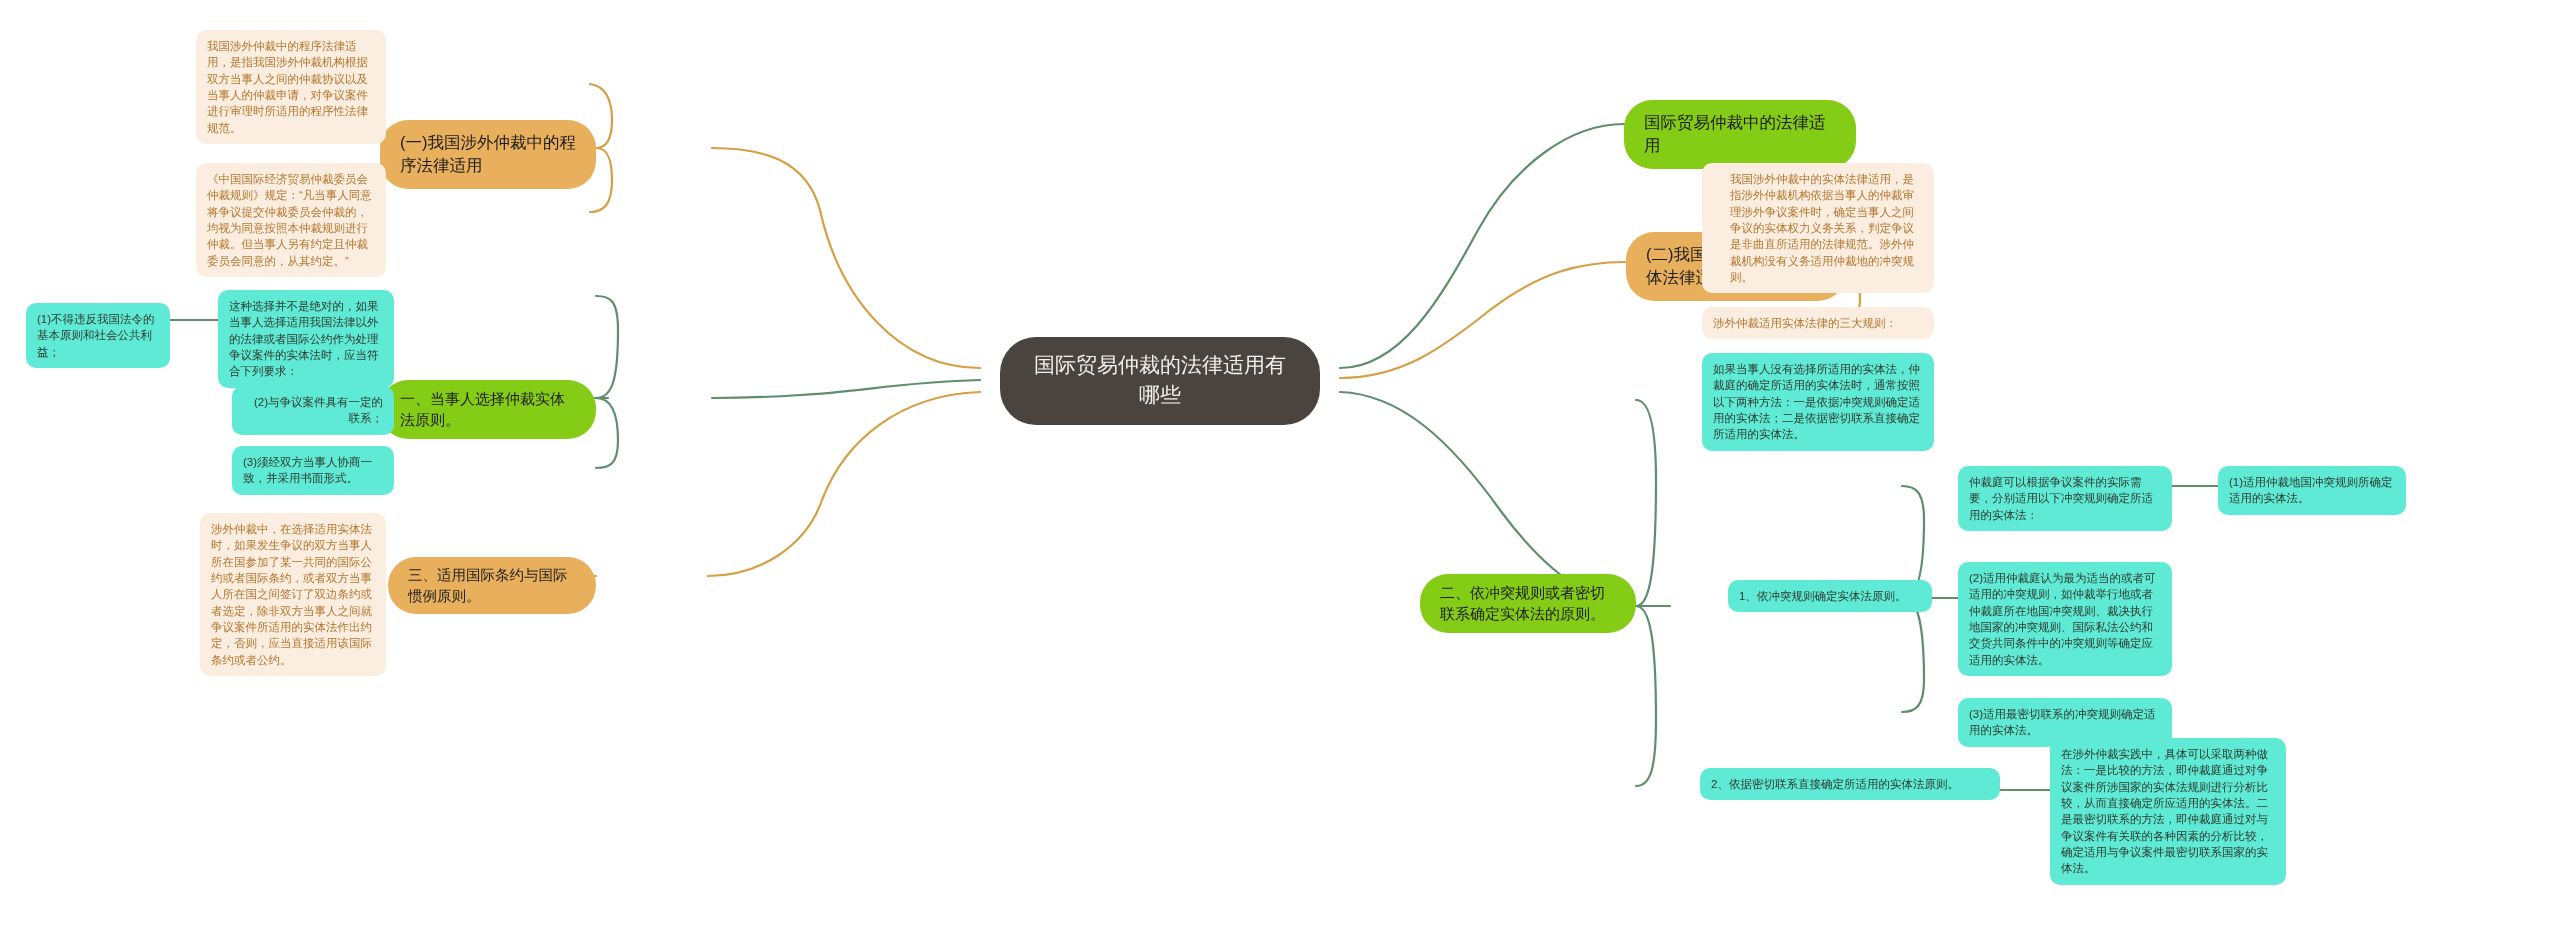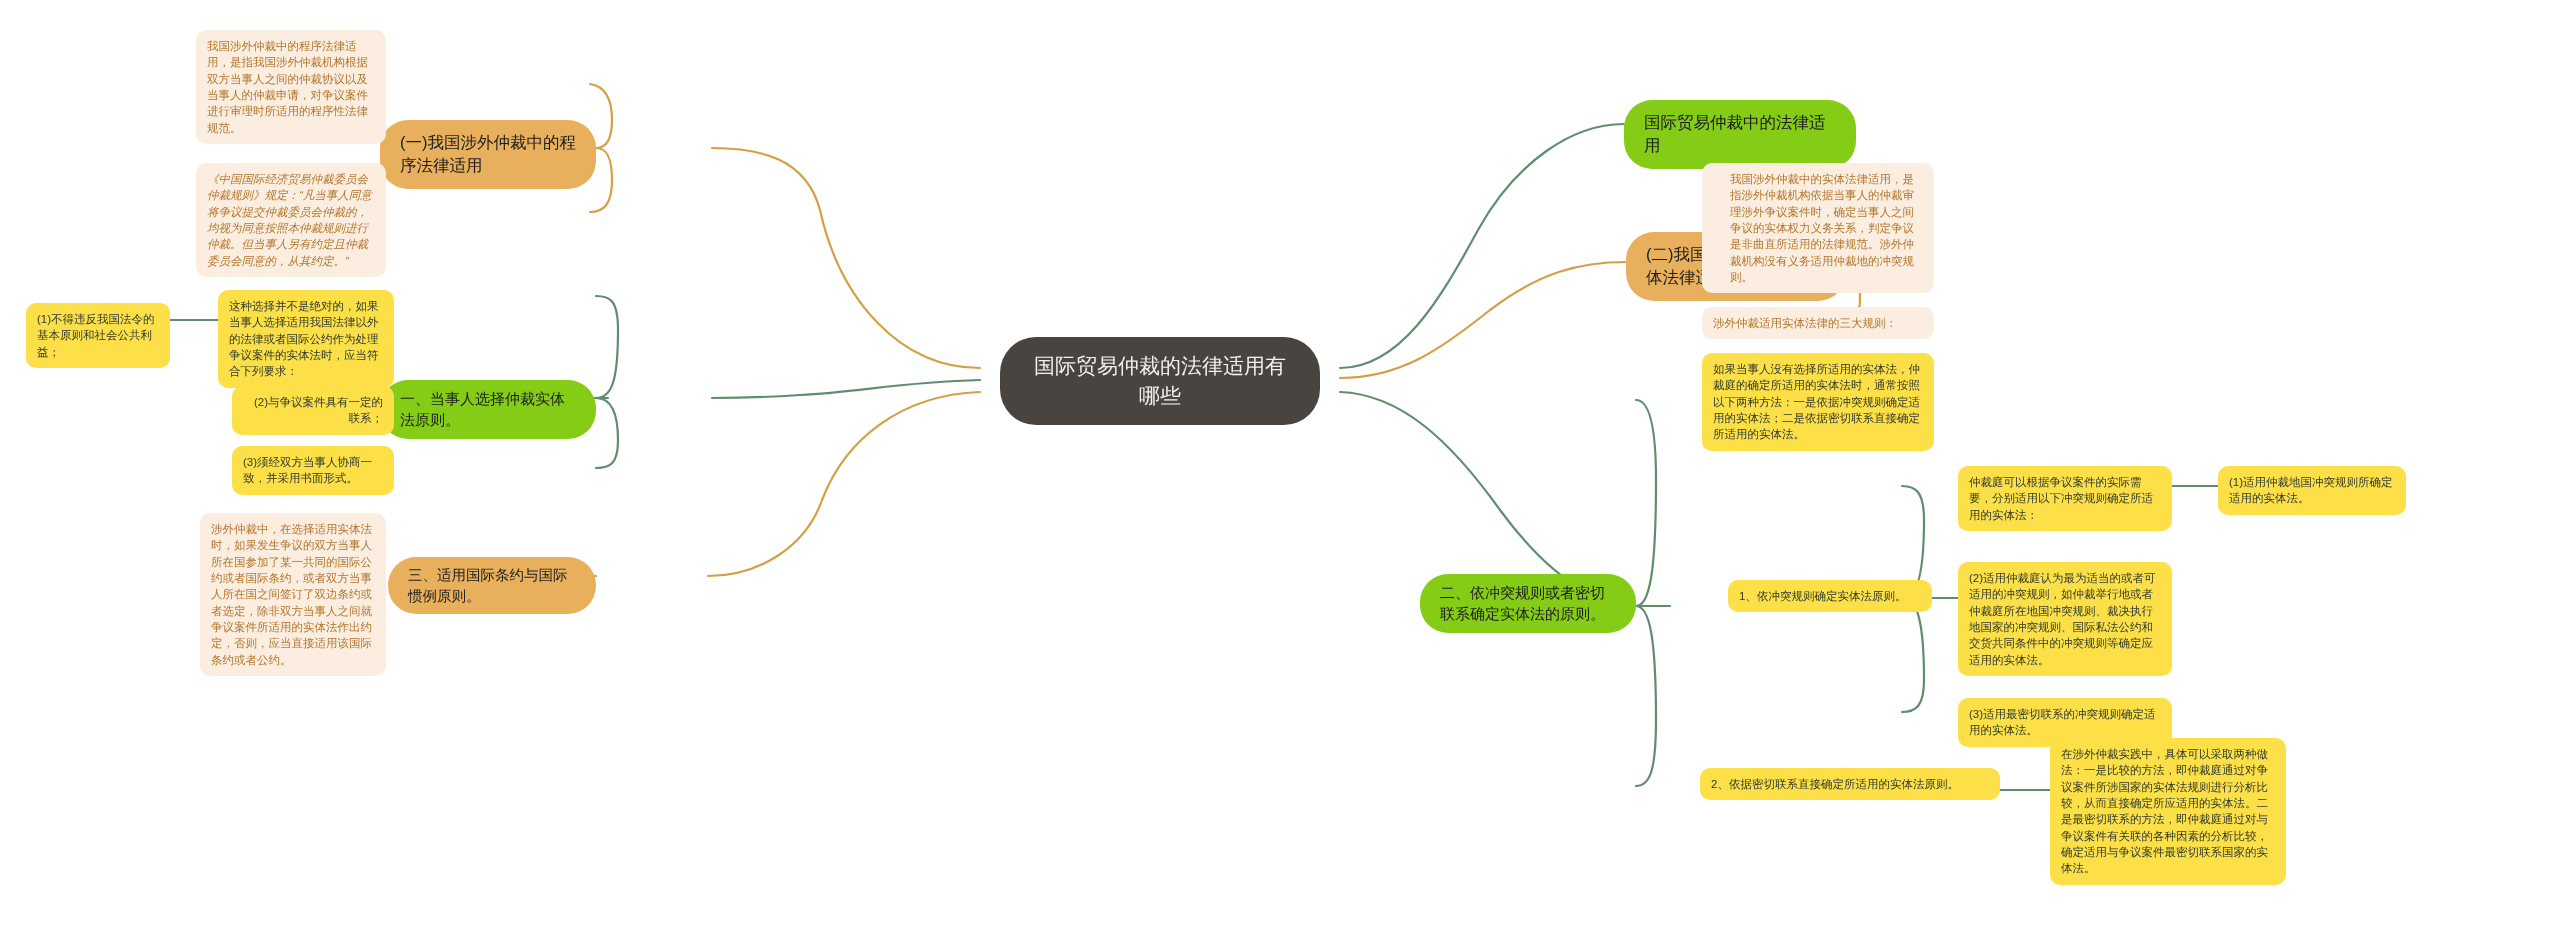--- a/index.html
+++ b/index.html
@@ -63,21 +63,21 @@
     border-radius: 10px;
     padding: 8px 11px;
     align-items: flex-start;
     justify-content: flex-end;
   }
   .n-leaf.orange {
     background: #fbeee0;
     color: #b3762c;
   }
   .n-leaf.green {
-    background: #fde047;
+    background: #5eead4;
     color: #2f3a2f;
   }
   .leaf-text { display: block; width: 100%; }
 </style>
 </head>
 <body>
 
 <div id="canvas">
 
   <svg id="links" viewBox="0 0 2560 926" xmlns="http://www.w3.org/2000/svg">
@@ -118,33 +118,33 @@
       <path d="M1904,598 L1924,598 L1924,598" stroke="#5f8e6d"></path>
       <path d="M1904,598 L1960,598" stroke="#5f8e6d"></path>
       <path d="M1904,598 C1918,598 1924,626 1924,680 C1924,706 1916,712 1902,712" stroke="#5f8e6d"></path>
 
       <path d="M2172,486 L2218,486" stroke="#5f8e6d"></path>
 
       <path d="M2000,790 L2050,790" stroke="#5f8e6d"></path>
     </g>
   </svg>
 
-  <div class="node n-root" style="left:1000px; top:337px; width:320px;">
+  <div class="node n-root" style="left:1000px; top:337px; width:320px;font-family:Liberation Serif, serif;">
     <span class="leaf-text">国际贸易仲裁的法律适用有哪些</span>
   </div>
 
   <div class="node n-branch orange" style="left:380px; top:120px; width:216px;">
     <span class="leaf-text">(一)我国涉外仲裁中的程序法律适用</span>
   </div>
 
   <div class="node n-leaf orange" style="left:196px; top:30px; width:190px;">
     <span class="leaf-text">我国涉外仲裁中的程序法律适用，是指我国涉外仲裁机构根据双方当事人之间的仲裁协议以及当事人的仲裁申请，对争议案件进行审理时所适用的程序性法律规范。</span>
   </div>
 
-  <div class="node n-leaf orange" style="left:196px; top:163px; width:190px;font-style:italic;">
+  <div class="node n-leaf orange" style="left:196px; top:163px; width:190px;">
     <span class="leaf-text">《中国国际经济贸易仲裁委员会仲裁规则》规定：“凡当事人同意将争议提交仲裁委员会仲裁的，均视为同意按照本仲裁规则进行仲裁。但当事人另有约定且仲裁委员会同意的，从其约定。”</span>
   </div>
 
   <div class="node n-branch green" style="left:1624px; top:100px; width:232px; justify-content:center;">
     <span class="leaf-text">国际贸易仲裁中的法律适用</span>
   </div>
 
   <div class="node n-branch orange" style="left:1626px; top:232px; width:220px;">
     <span class="leaf-text">(二)我国涉外仲裁中的实体法律适用</span>
   </div>

